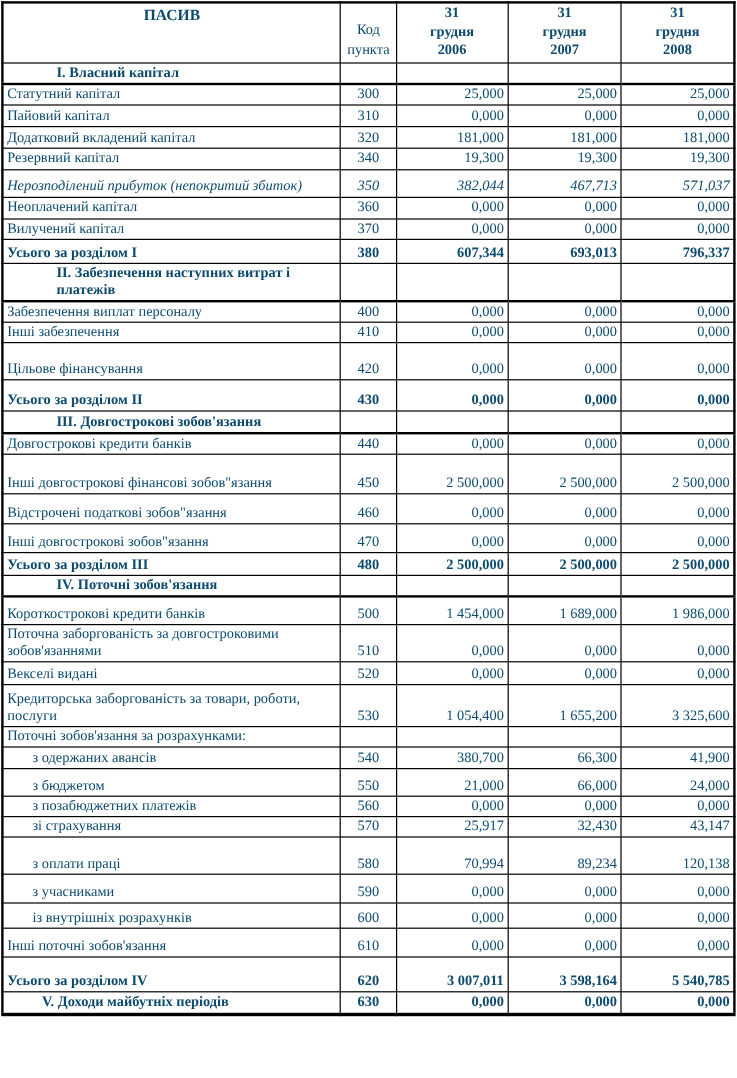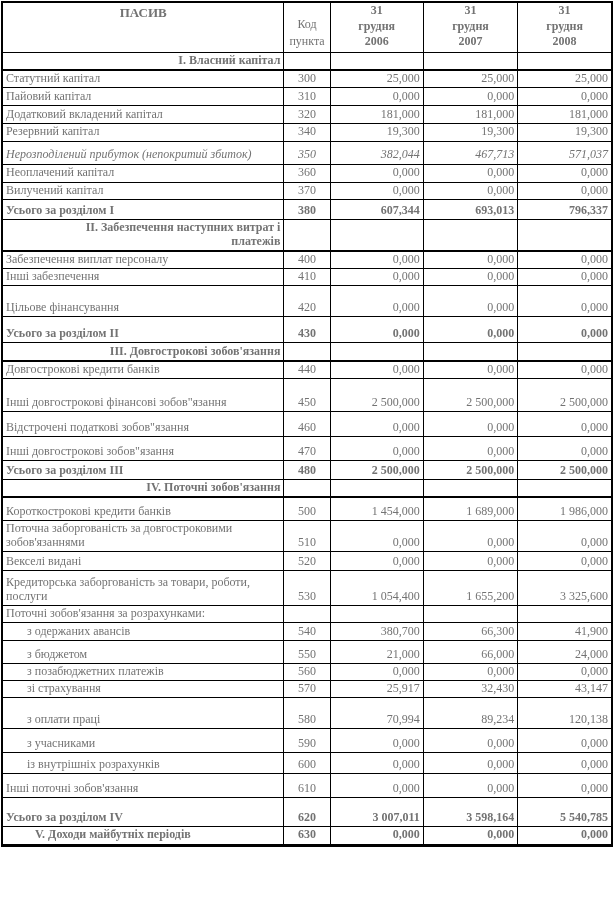--- a/index.html
+++ b/index.html
@@ -13,21 +13,21 @@
     padding: 1px 0 0 1px;
   }
   table.bs {
     border-collapse: collapse;
     table-layout: fixed;
     width: 612px;
     border: 2px solid #000;
     border-bottom-width: 3px;
     font-family: "Liberation Serif", "DejaVu Serif", serif;
     font-size: 12px;
-    color: #737373;
+    color: #0c4a6e;
   }
   table.bs th, table.bs td {
     border: 1px solid #000;
     padding: 0 3px 2px 3px;
     vertical-align: bottom;
     line-height: 1.18;
     overflow: hidden;
     word-wrap: break-word;
   }
   
@@ -53,21 +53,21 @@
   thead th.h-period { line-height: 1.3; }
   
   th.h-period, td.val { border-left: 2px solid #000; }
   th.h-code { border-left: 1px solid #000; }
 
   td.name { text-align: left; }
   td.code { text-align: center; }
   td.val  { text-align: right; }
 
   tr.section td { font-weight: bold; border-bottom: 2px solid #000; }
-  tr.section td.name { text-align: right; padding-left: 44px; }
+  tr.section td.name { text-align: left; padding-left: 44px; }
   tr.total td { font-weight: bold; }
   tr.section-total td { font-weight: bold; }
   tr.section-total td.name { text-align: left; padding-left: 32px; }
   tr.balance td { font-weight: bold; }
   tr.item-indent td.name { padding-left: 24px; }
   tr.label td { font-weight: normal; }
 </style>
 </head>
 <body>
 

